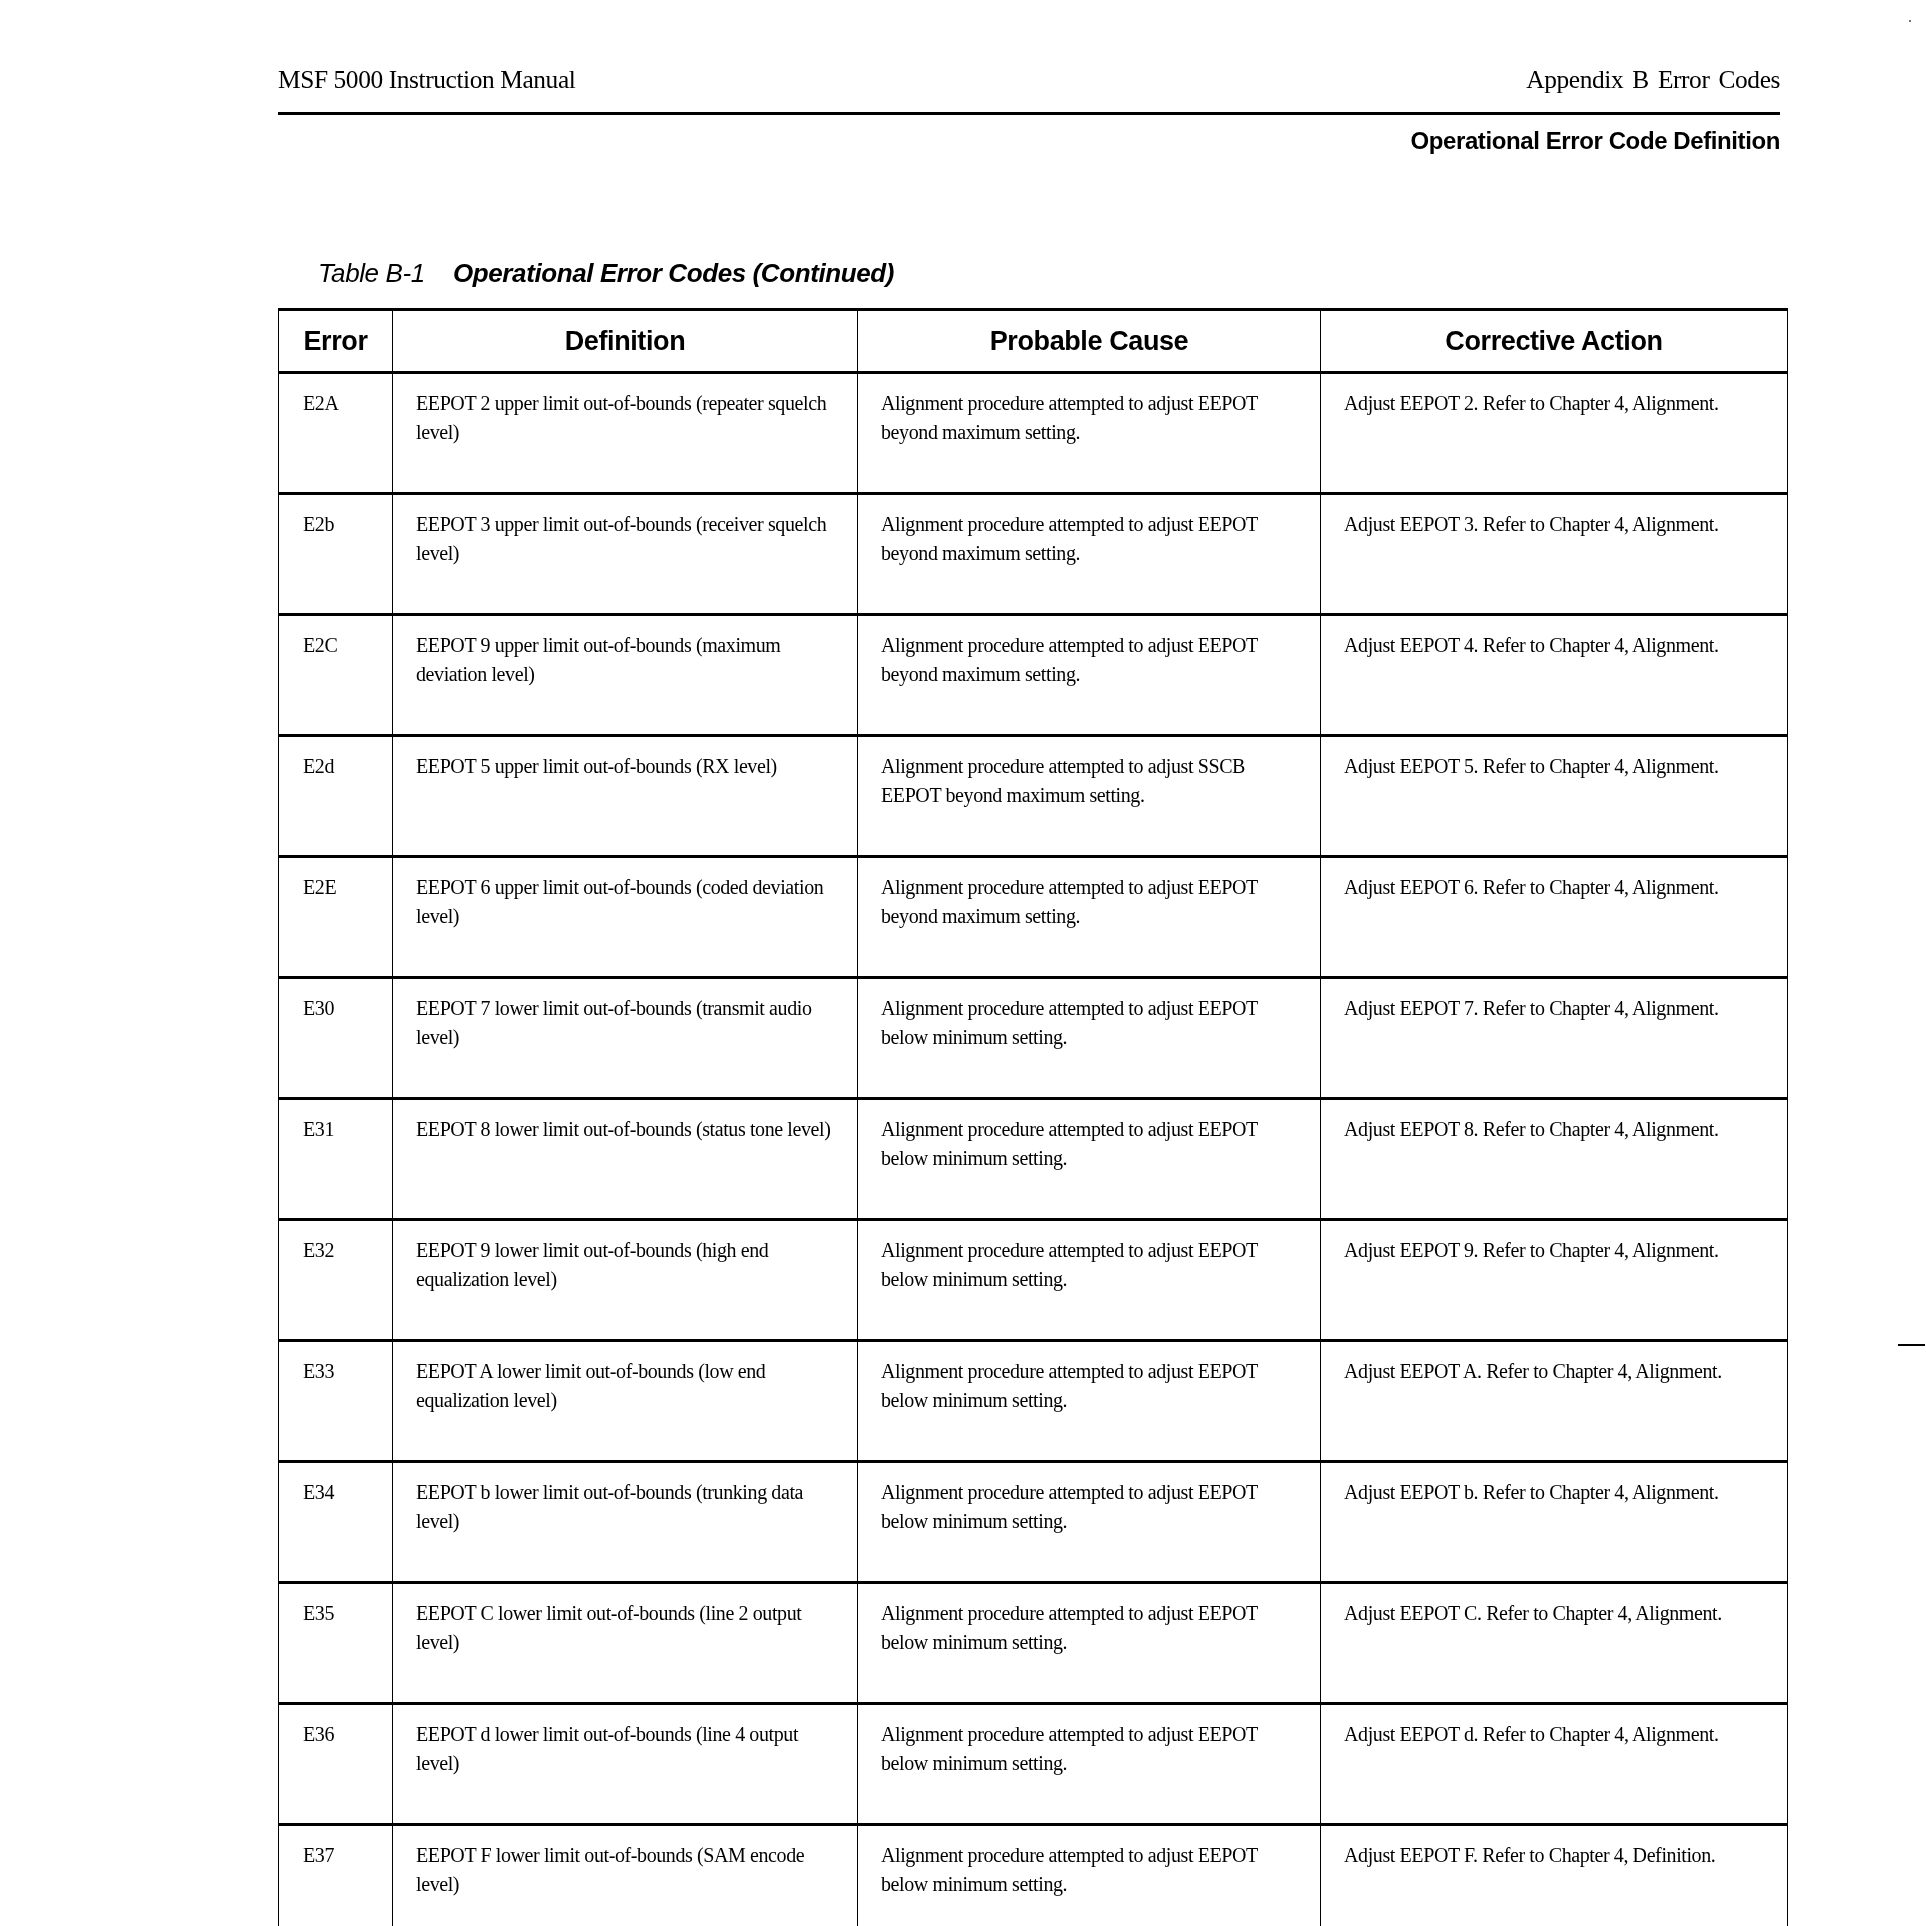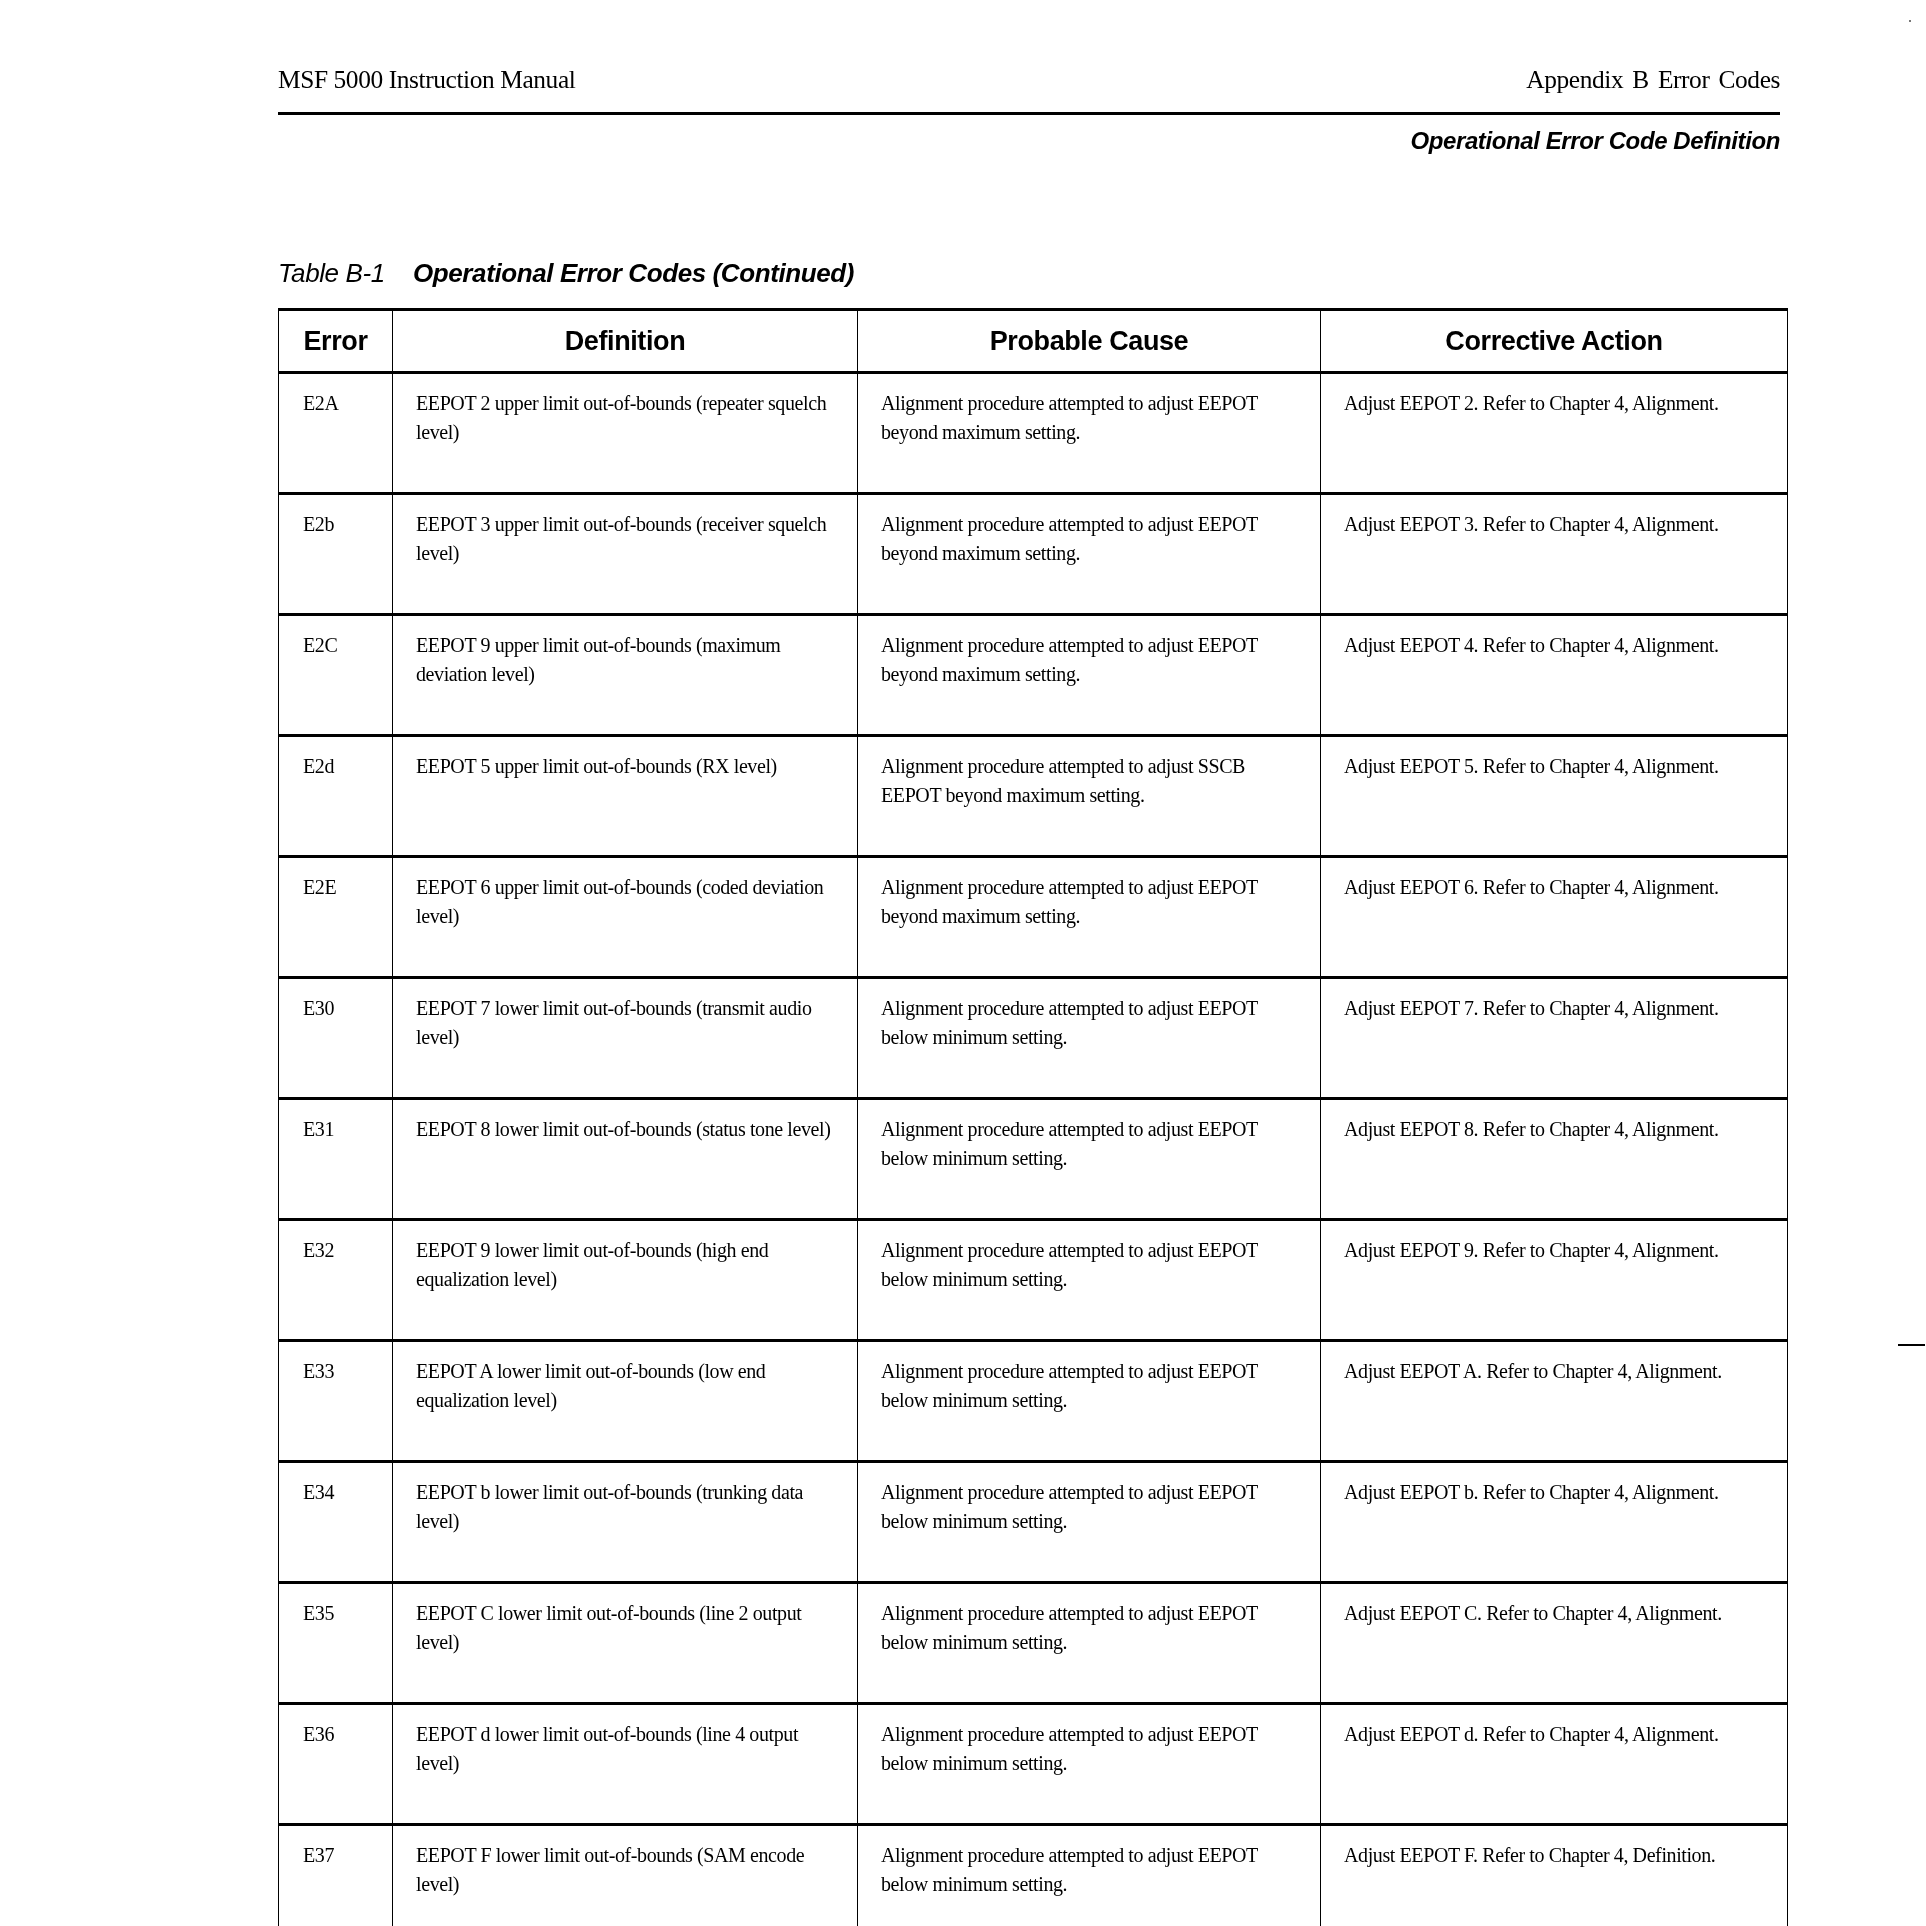--- a/index.html
+++ b/index.html
@@ -1,26 +1,26 @@
 <!DOCTYPE html>
 <html style="font-size:6.2px"><head>
 <meta charset="utf-8">
 <style>
   html, body { margin: 0; padding: 0; background: #ffffff; }
   body { width: 1938px; height: 2546px; position: relative; overflow: hidden; color: #000; }
   .serif { font-family: "Liberation Serif", "DejaVu Serif", serif; }
-  .sans { font-family: "Liberation Sans", "DejaVu Sans", sans-serif; font-style: italic; }
+  .sans { font-family: "Liberation Sans", "DejaVu Sans", sans-serif; }
 
   #hdr-left { position: absolute; left: 278px; top: 65px; font-size: 25.4px; letter-spacing: -0.4px; }
   #hdr-right { position: absolute; right: 158px; top: 65px; font-size: 25.4px; letter-spacing: -0.4px; word-spacing: 3.1px; }
   #hdr-rule { position: absolute; left: 278px; width: 1502px; top: 112px; height: 3.1px; background: #000; }
   #hdr-sub { position: absolute; right: 158px; top: 127px; font-size: 24px; font-weight: bold; letter-spacing: -0.4px; }
 
   #caption { position: absolute; left: 278px; top: 258px; font-size: 26px; font-style: italic; }
-  #caption .num { display: inline-block; width: 135px; letter-spacing: -0.4px; }
+  #caption .num { display: inline-block; width: 135px; letter-spacing: -0.4px; margin-left: 40px; }
   #caption .title { font-weight: bold; letter-spacing: -0.4px; }
 
   #tbl { position: absolute; left: 278px; top: 308px; width: 1510px; border-collapse: collapse; table-layout: fixed; }
   #tbl th, #tbl td { border-left: 1.9px solid #000; border-right: 1.9px solid #000; vertical-align: top; padding: 0; }
   #tbl thead th { border-top: 3.9px solid #000; border-bottom: 3.9px solid #000; height: 60px; vertical-align: middle;
                   font-family: "Liberation Sans", "DejaVu Sans", sans-serif; font-weight: bold; font-size: 27px; letter-spacing: -0.4px; }
   #tbl tbody td { border-bottom: 3.1px solid #000; height: 118px; font-family: "Liberation Serif", "DejaVu Serif", serif;
                   font-size: 20px; line-height: 29px; letter-spacing: -0.4px; }
   #tbl tbody td .cell { padding: 15.4px 23px 0 23px; }
   #tbl tbody td.code .cell { padding-left: 24px; padding-right: 3.9px; }

